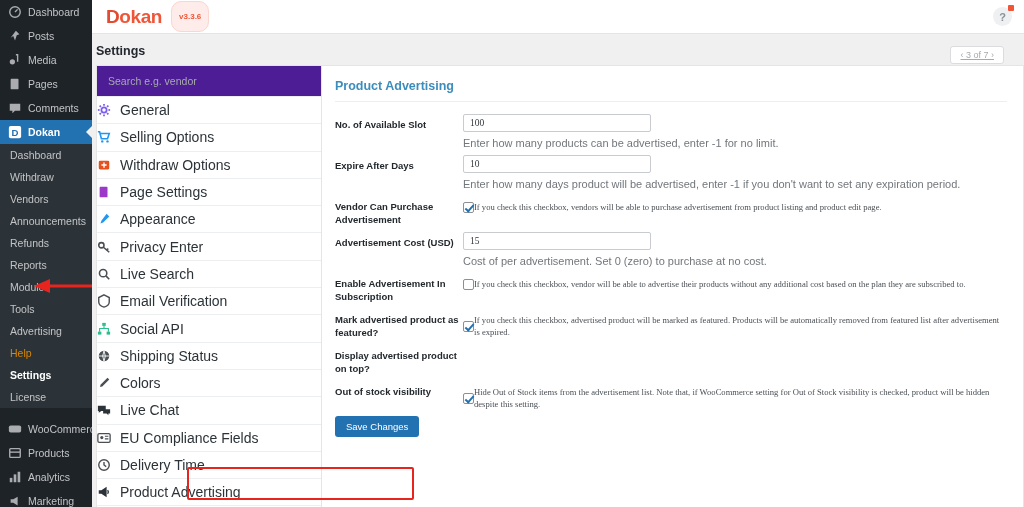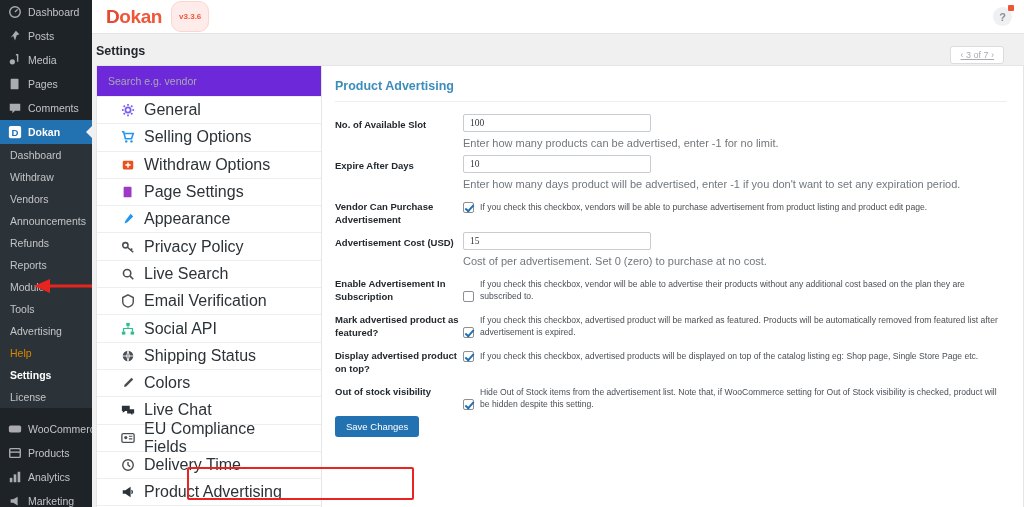--- a/index.html
+++ b/index.html
@@ -69,25 +69,25 @@
 
   .body-wrap { display: flex; padding: 0 0 0 4px; position: relative; }
 
   
   .nav-col {
     width: 226px; flex: 0 0 226px; background: #fff;
     border: 1px solid #e5e5e5; border-bottom: none;
   }
   .nav-search {
     padding: 9px 11px; font-size: 10.5px; color: #a7aaad;
-    border-bottom: 1px solid #eceeef; background: #6d28d9;
+    border-bottom: 1px solid #eceeef; background: #4c1d95;
   }
   .nav-item {
     display: flex; align-items: center; gap: 9px;
-    padding: 7px 24px; font-size: 16px; color: #2c3338;
+    padding: 7px 0; font-size: 14px; color: #2c3338;
     border-bottom: 1px solid #eceeef; height: 27.3px;
   }
   .nav-item .nic { width: 14px; height: 14px; flex: 0 0 14px; }
 
   
   .content-col {
     flex: 1; background: #fff; border: 1px solid #e5e5e5;
     border-left: none; border-bottom: none; padding: 13px 16px 0 13px;
     min-height: 452px;
   }
@@ -101,21 +101,21 @@
     color: #23282d; line-height: 13px; padding-top: 6px;
   }
   .field-ctl { flex: 1; padding-top: 2px; }
   .txt-input {
     width: 188px; height: 18px; border: 1px solid #c8cbcf;
     border-radius: 2px; font-size: 9.5px; color: #32373c;
     padding: 0 6px; font-family: Liberation Serif, serif;
     background: #fff; display: flex; align-items: center;
   }
   .hint { font-size: 11px; color: #72777c; margin-top: 5px; line-height: 12px; }
-  .cb-line { display: flex; align-items: flex-end; gap: 6px; padding-top: 5px; }
+  .cb-line { display: flex; align-items: center; padding-top: 5px; font-family: Liberation Serif, serif; }
   .cb {
     width: 11px; height: 11px; flex: 0 0 11px; border: 1px solid #8c8f94;
     border-radius: 2px; background: #fff; position: relative; margin-top: 1px;
   }
   .cb.checked::after {
     content: ""; position: absolute; left: 3px; top: 0px;
     width: 3px; height: 7px; border: solid #2271b1;
     border-width: 0 2px 2px 0; transform: rotate(42deg);
   }
   .cb-text { font-size: 8.6px; color: #4a4f54; line-height: 12px; }
@@ -292,21 +292,21 @@
               <svg class="nic" viewBox="0 0 16 16">
                 <path d="M11 2 L14 5 L7 12 L4 13 L5 10 Z" fill="#2196f3"></path>
               </svg>
               <span>Appearance</span>
             </div>
             <div class="nav-item">
               <svg class="nic" viewBox="0 0 16 16">
                 <circle cx="5" cy="6" r="3" fill="none" stroke="#4a4f54" stroke-width="1.8"></circle>
                 <path d="M7 8 L14 14 M11 11 l2 -1" stroke="#4a4f54" stroke-width="1.8"></path>
               </svg>
-              <span>Privacy Policy</span>
+              <span>Privacy Enter</span>
             </div>
             <div class="nav-item">
               <svg class="nic" viewBox="0 0 16 16">
                 <circle cx="7" cy="7" r="4.2" fill="none" stroke="#4a4f54" stroke-width="1.8"></circle>
                 <path d="M10.2 10.2 L14 14" stroke="#4a4f54" stroke-width="1.8"></path>
               </svg>
               <span>Live Search</span>
             </div>
             <div class="nav-item">
               <svg class="nic" viewBox="0 0 16 16">
@@ -414,26 +414,20 @@
               <div class="field-label">Mark advertised product as featured?</div>
               <div class="field-ctl">
                 <div class="cb-line">
                   <div class="cb checked"></div>
                   <div class="cb-text">If you check this checkbox, advertised product will be marked as featured. Products will be automatically removed from featured list after advertisement is expired.</div>
                 </div>
               </div>
             </div>
             <div class="field-row">
               <div class="field-label">Display advertised product on top?</div>
-              <div class="field-ctl">
-                <div class="cb-line">
-                  <div class="cb checked"></div>
-                  <div class="cb-text">If you check this checkbox, advertised products will be displayed on top of the catalog listing eg: Shop page, Single Store Page etc.</div>
-                </div>
-              </div>
             </div>
             <div class="field-row">
               <div class="field-label">Out of stock visibility</div>
               <div class="field-ctl">
                 <div class="cb-line">
                   <div class="cb checked"></div>
                   <div class="cb-text">Hide Out of Stock items from the advertisement list. Note that, if WooCommerce setting for Out of Stock visibility is checked, product will be hidden despite this setting.</div>
                 </div>
               </div>
             </div>

